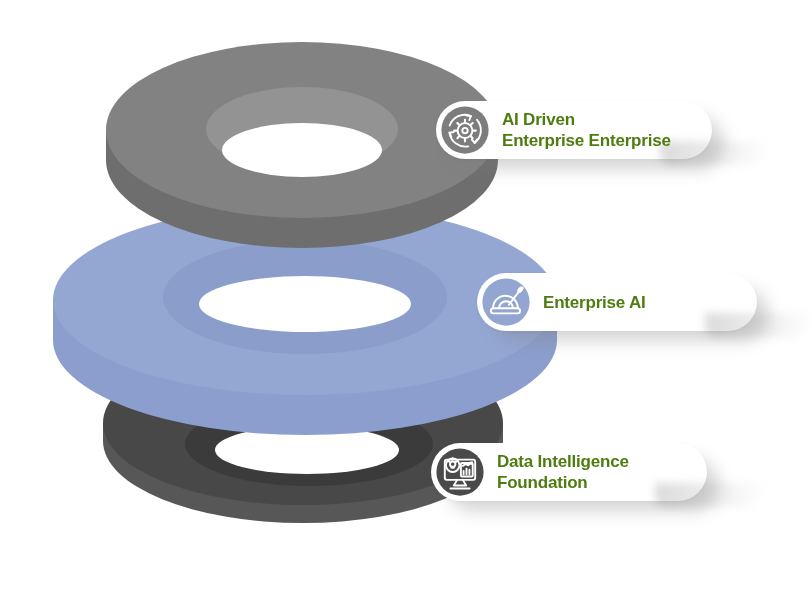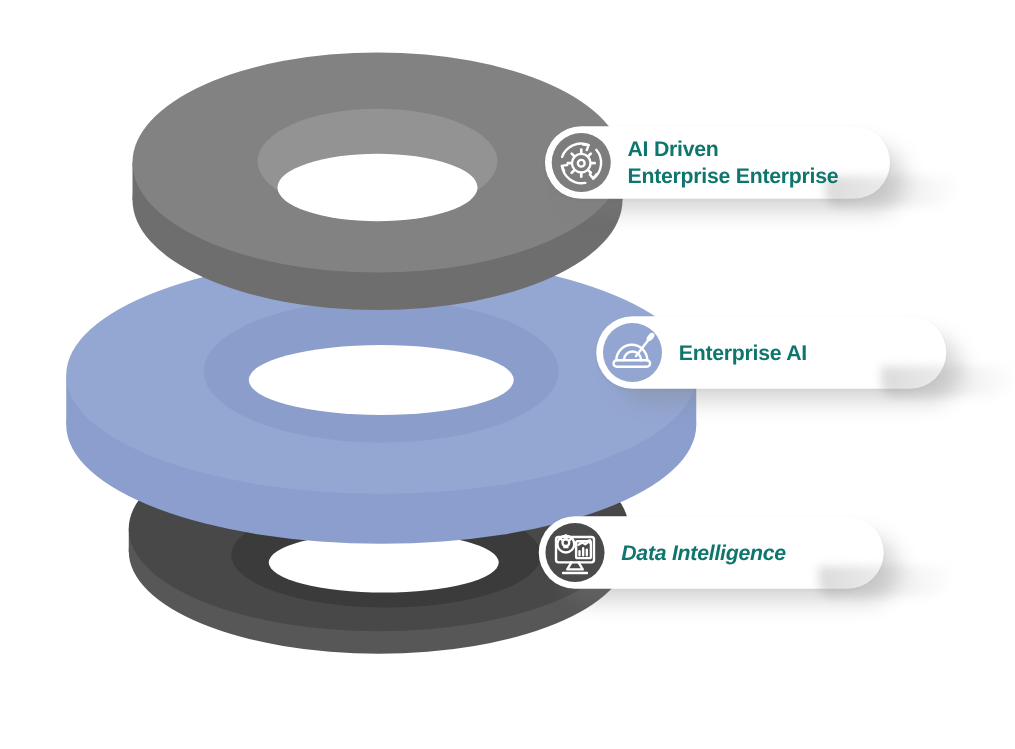--- a/index.html
+++ b/index.html
@@ -36,21 +36,21 @@
     left:2px;top:2px;
     width:54px;height:54px;
   }
   .pill-text{
     margin-left:66px;
     margin-right:18px;
     font-size:17px;
     line-height:21px;
     font-weight:700;
     letter-spacing:-0.2px;
-    color:#0f766e;
+    color:#4d7c0f;
     white-space:nowrap;
   }
   .glyph{stroke:#ffffff;fill:none;stroke-width:1.7;stroke-linecap:round;stroke-linejoin:round;}
 </style>
 </head>
 <body>
 
 <div class="stage">
 
   <svg class="rings-svg" width="812" height="599" viewBox="0 0 812 599">
@@ -95,52 +95,53 @@
         <use href="#cycle-arrow" transform="rotate(120 24 24.5)"></use>
         <use href="#cycle-arrow" transform="rotate(240 24 24.5)"></use>
       </g>
     </svg>
     <div class="pill-text">
       <div>AI Driven</div>
       <div>Enterprise Enterprise</div>
     </div>
   </div>
 
-  <div class="pill" style="left:477px;top:253px;width:280px;">
+  <div class="pill" style="left:477px;top:273px;width:280px;">
     <svg class="badge" viewBox="0 0 48 48">
       <circle cx="24" cy="24" r="23.5" fill="#ffffff"></circle>
       <circle cx="24" cy="24" r="21" fill="#93a6d2"></circle>
       <g class="glyph">
         <path d="M12.5,29.5 a11,11 0 0 1 22,0"></path>
         <path d="M17.8,29.5 a6.2,6.2 0 0 1 12.4,0"></path>
         <path d="M26.5,26.5 L35,15.5"></path>
         <ellipse cx="36.8" cy="13" rx="3.4" ry="2" transform="rotate(-48 36.8 13)" fill="#ffffff" stroke="none"></ellipse>
         <rect x="10.5" y="29.5" width="26" height="4.6" rx="2.3"></rect>
       </g>
     </svg>
     <div class="pill-text">
       <div>Enterprise AI</div>
     </div>
   </div>
 
-  <div class="pill" style="left:431px;top:413px;width:276px;font-style:italic;">
+  <div class="pill" style="left:431px;top:443px;width:276px;">
     <svg class="badge" viewBox="0 0 48 48">
       <circle cx="24" cy="24" r="23.5" fill="#ffffff"></circle>
       <circle cx="24" cy="24" r="21" fill="#4a4a4a"></circle>
       <g class="glyph" stroke-width="1.4">
         <rect x="10.5" y="13" width="27" height="18" rx="1.8"></rect>
         <path d="M21.5,31 l-3,5 h11 l-3,-5"></path>
         <path d="M15.5,38.6 h17"></path>
         <circle cx="17.5" cy="18" r="6"></circle>
         <circle cx="17.5" cy="17" r="2.4"></circle>
         <path d="M16.4,20.2 h2.2 M17.5,13 v-1.2 M13.8,14.2 l0.9,0.9 M21.2,14.2 l-0.9,0.9"></path>
         <rect x="24.8" y="16" width="10.5" height="12" rx="1"></rect>
         <path d="M27.2,26 v-3 M29.8,26 v-5 M32.4,26 v-4"></path>
         <path d="M26.5,18.5 l2.6,-1.6 l2.2,1.2 l3.4,-2.6"></path>
         <path d="M34.7,15.5 l0,1.6 M34.7,15.5 l-1.6,0.2"></path>
       </g>
     </svg>
     <div class="pill-text">
       <div>Data Intelligence</div>
+      <div>Foundation</div>
     </div>
   </div>
 
 </div>
 
 </body></html>

